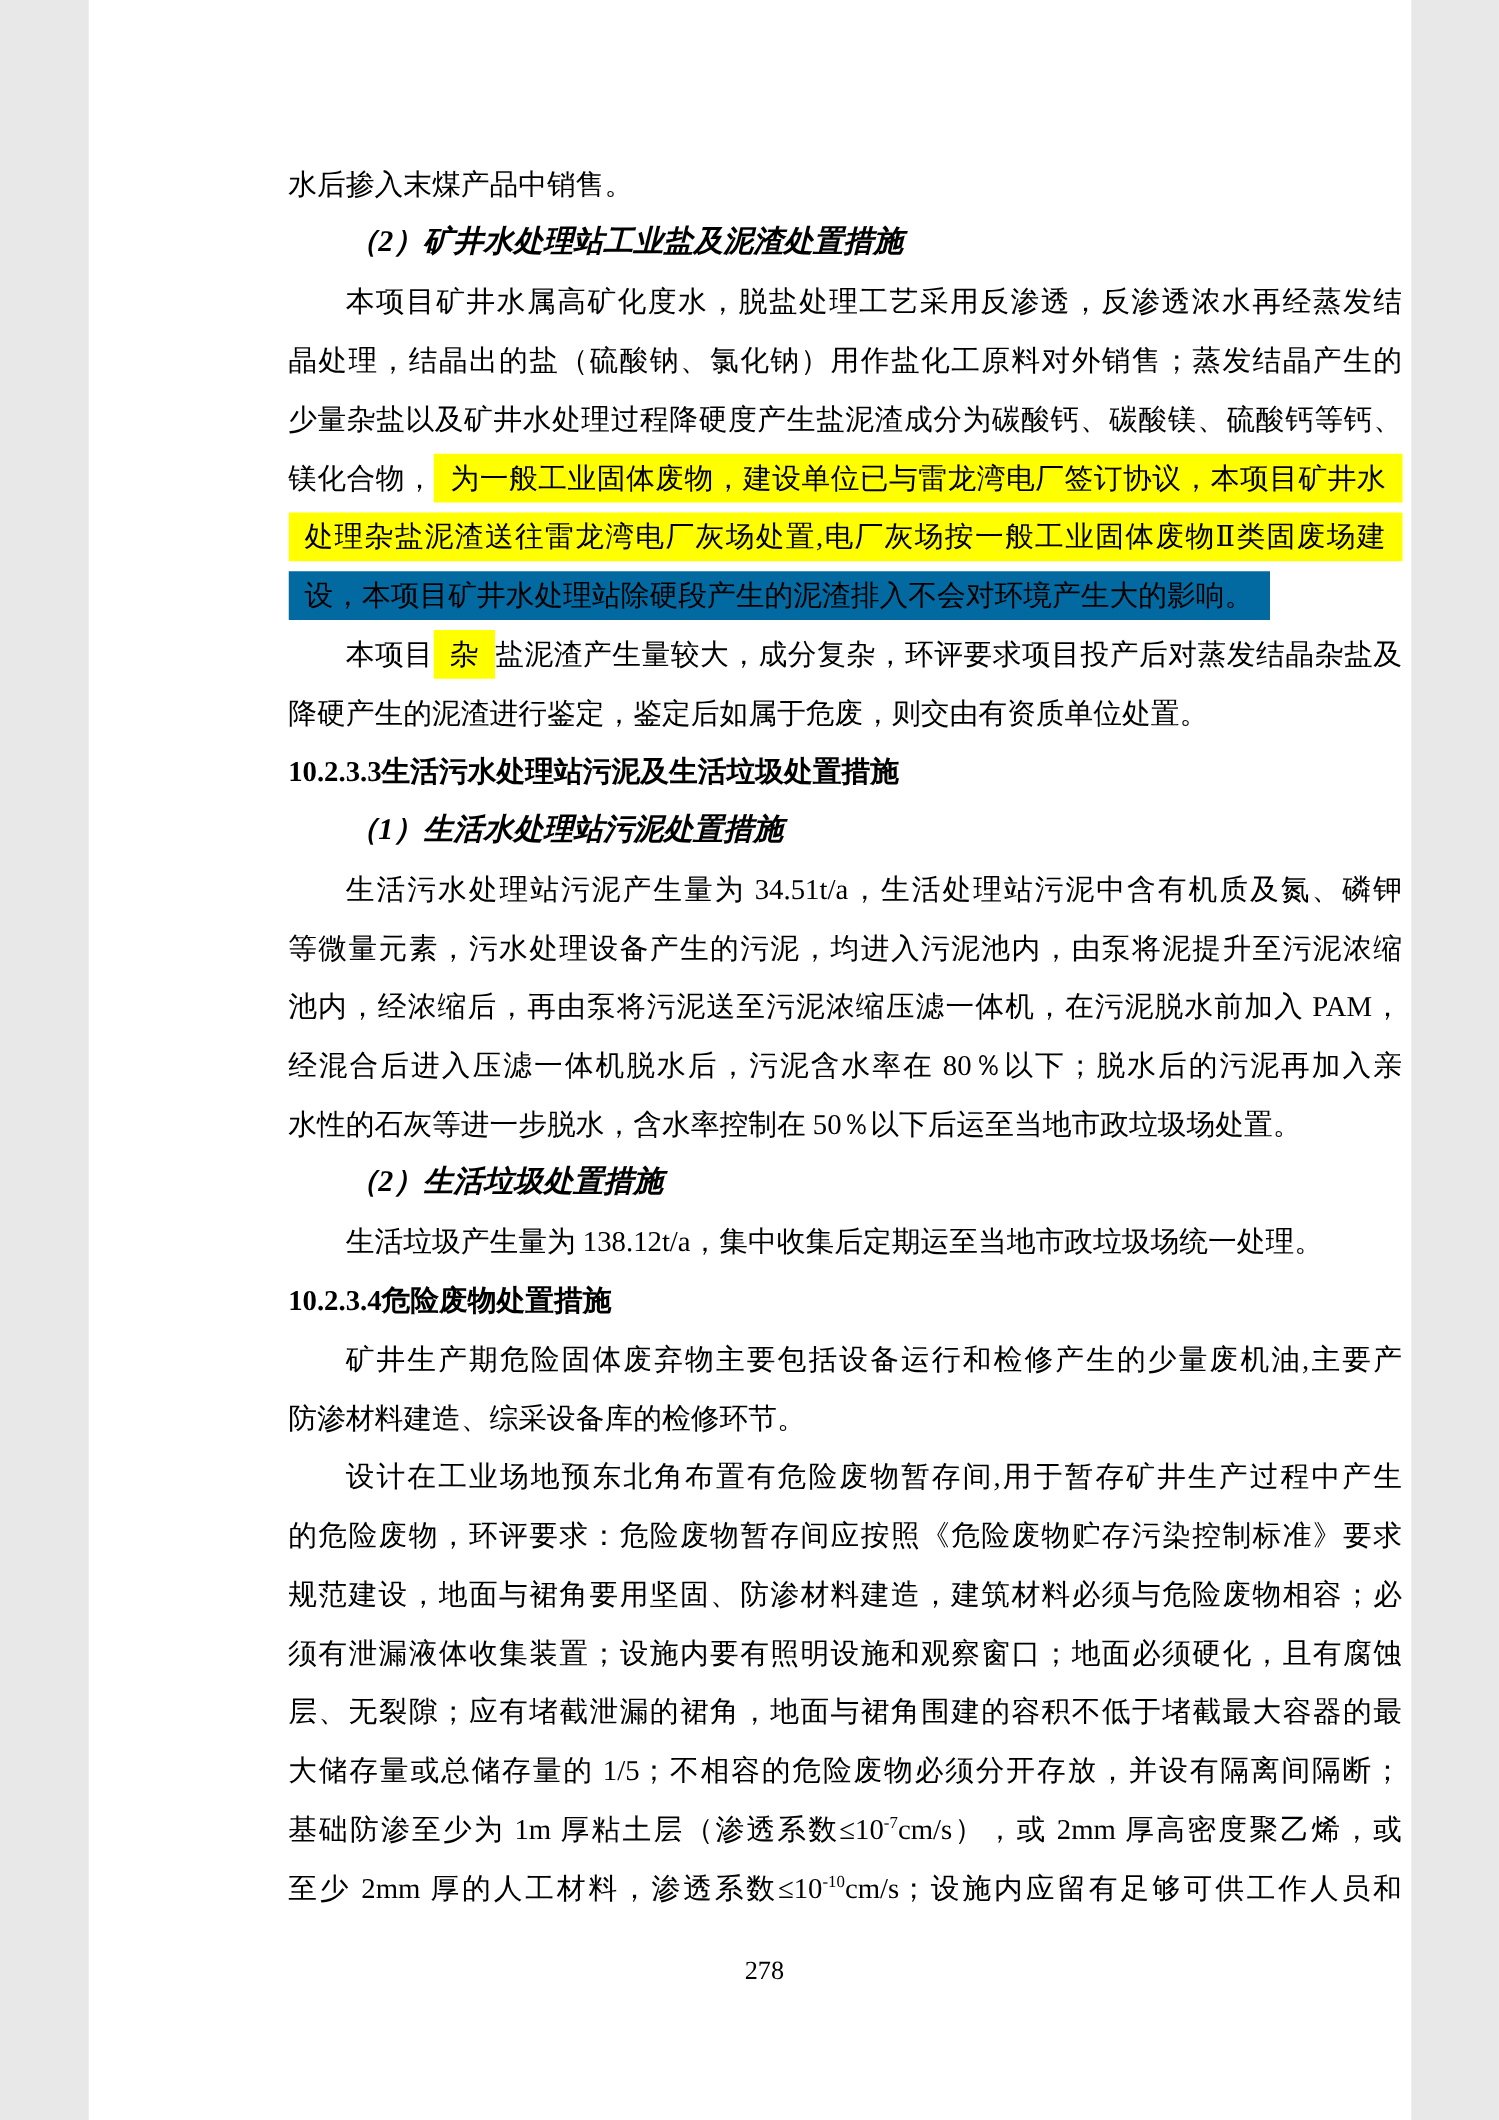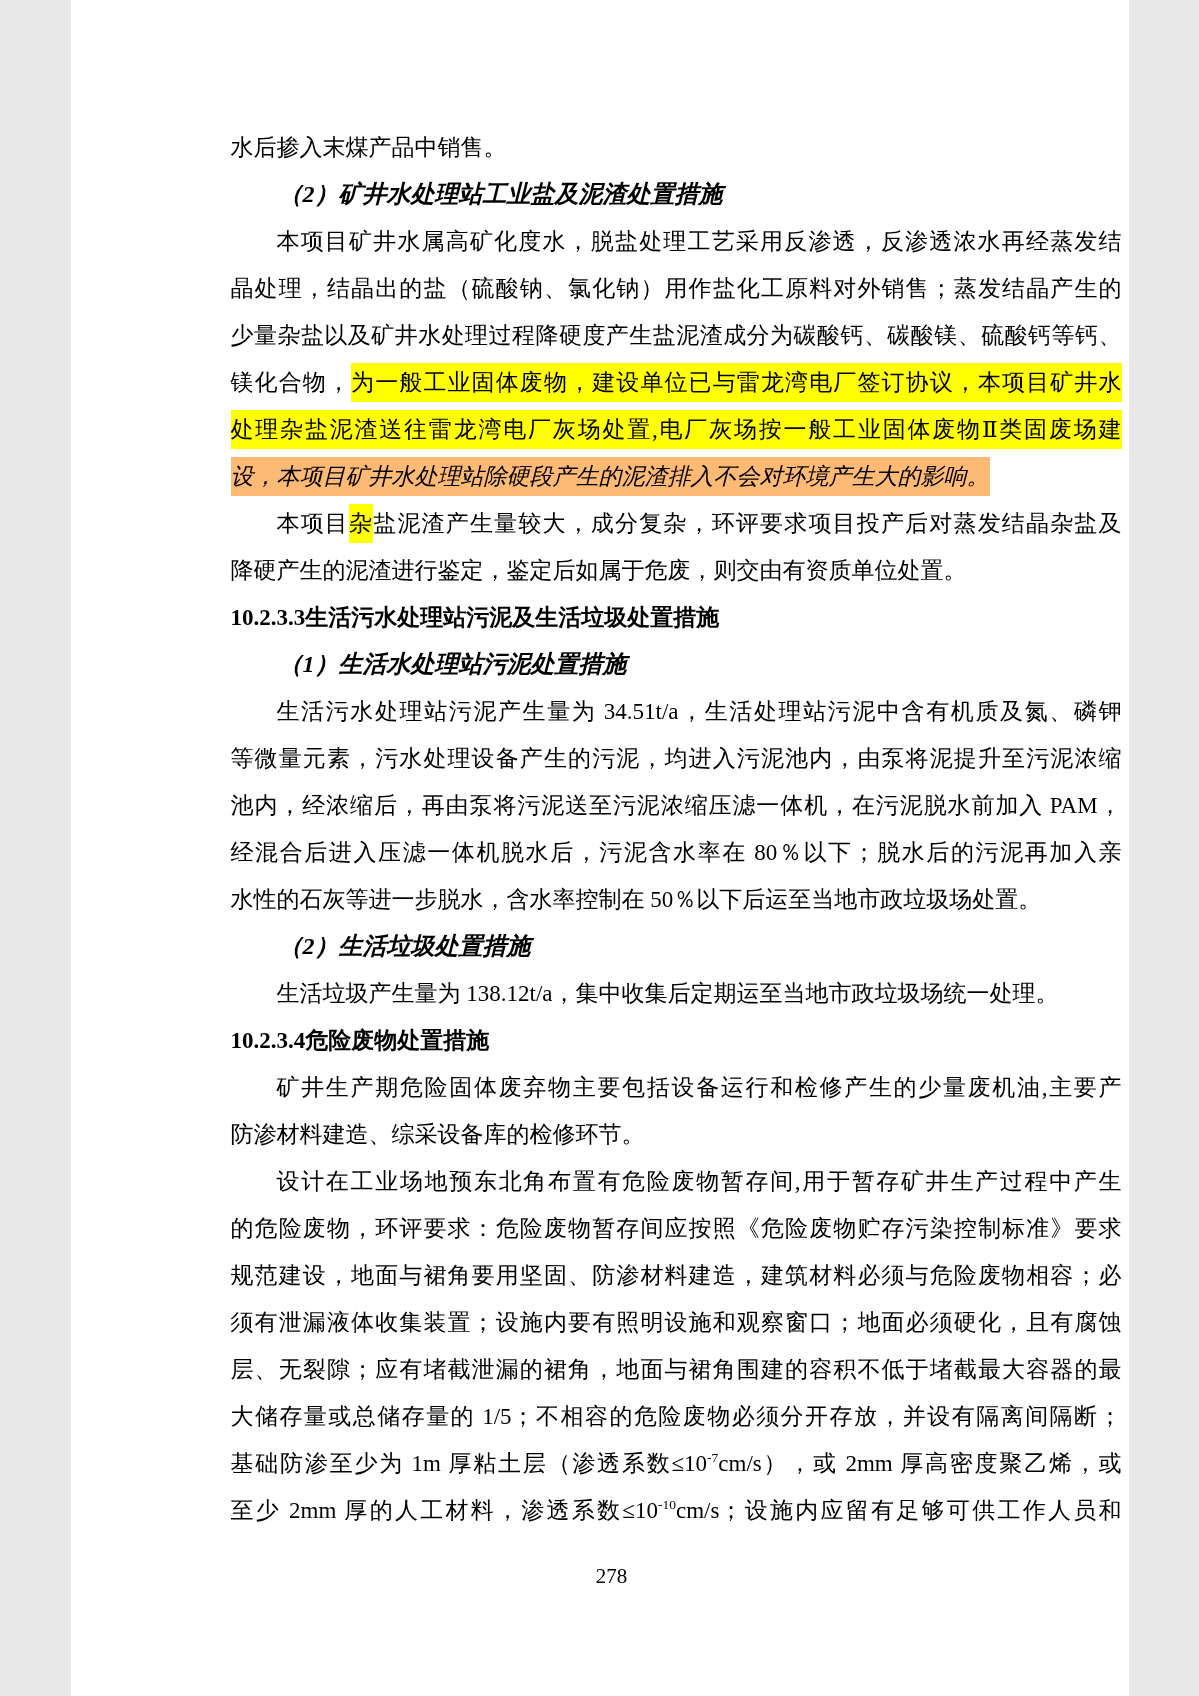--- a/index.html
+++ b/index.html
@@ -36,21 +36,21 @@
   .h2 .line {
     font-size: 23px;
     font-weight: 700;
   }
   .h3 .line {
     font-size: 24px;
     font-weight: 700;
     text-indent: 2em;
     font-style: italic;
   }
-  .hl { padding: 7px 0; }
+  .hl { padding: 7px 13px; }
   sup {
     font-size: 13.5px;
     vertical-align: super;
     line-height: 0;
   }
   .footer {
     position: absolute;
     left: 12px;
     top: 1556px;
     width: 100%;
@@ -69,21 +69,21 @@
       </div>
       <div class="block h3">
         <div class="line"><span>（2）矿井水处理站工业盐及泥渣处置措施</span></div>
       </div>
       <div class="block p">
         <div class="line indent justify"><span>本项目矿井水属高矿化度水，脱盐处理工艺采用反渗透，反渗透浓水再经蒸发结</span></div>
         <div class="line justify"><span>晶处理，结晶出的盐（硫酸钠、氯化钠）用作盐化工原料对外销售；蒸发结晶产生的</span></div>
         <div class="line justify"><span>少量杂盐以及矿井水处理过程降硬度产生盐泥渣成分为碳酸钙、碳酸镁、硫酸钙等钙、</span></div>
         <div class="line justify"><span>镁化合物，</span><span class="hl" style="background: rgb(255, 255, 0);">为一般工业固体废物，建设单位已与雷龙湾电厂签订协议，本项目矿井水</span></div>
         <div class="line justify"><span class="hl" style="background: rgb(255, 255, 0);">处理杂盐泥渣送往雷龙湾电厂灰场处置,电厂灰场按一般工业固体废物Ⅱ类固废场建</span></div>
-        <div class="line"><span class="hl" style="background: #fdba74; font-style: italic;">设，本项目矿井水处理站除硬段产生的泥渣排入不会对环境产生大的影响。</span></div>
+        <div class="line"><span class="hl" style="background: #0369a1;">设，本项目矿井水处理站除硬段产生的泥渣排入不会对环境产生大的影响。</span></div>
       </div>
       <div class="block p">
         <div class="line indent justify"><span>本项目</span><span class="hl" style="background: rgb(255, 255, 0);">杂</span><span>盐泥渣产生量较大，成分复杂，环评要求项目投产后对蒸发结晶杂盐及</span></div>
         <div class="line"><span>降硬产生的泥渣进行鉴定，鉴定后如属于危废，则交由有资质单位处置。</span></div>
       </div>
       <div class="block h2">
         <div class="line"><span>10.2.3.3生活污水处理站污泥及生活垃圾处置措施</span></div>
       </div>
       <div class="block h3">
         <div class="line"><span>（1）生活水处理站污泥处置措施</span></div>

